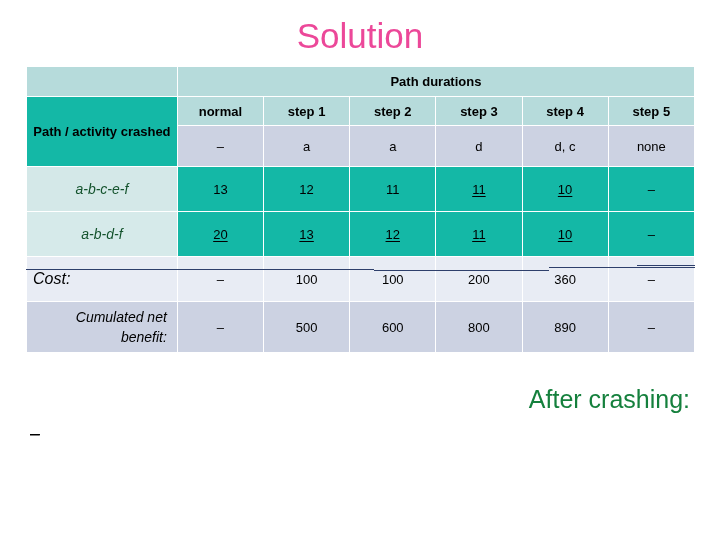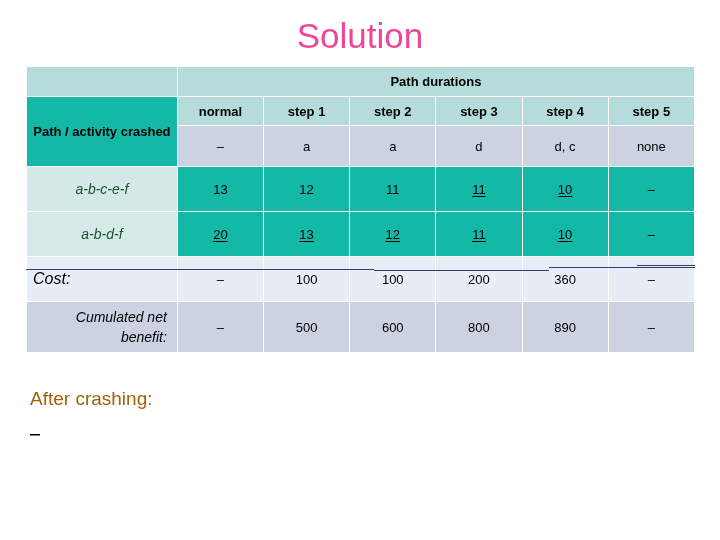--- a/index.html
+++ b/index.html
@@ -147,24 +147,25 @@
   .sep-e { left: 637px; top: 265px; width: 58px; }
 
   
   .after-block {
     position: absolute;
     left: 30px;
     top: 386px;
     width: 660px;
   }
   .after-heading {
-    font-size: 19px;
-    color: #a16207;
+    font-size: 25px;
+    color: #15803d;
     line-height: 26px;
     margin-bottom: 7px;
+    text-align: right;
   }
   .bullet-list { margin: 0; padding: 0; list-style: none; }
   .bullet-list li {
     font-size: 17.5px;
     color: #000000;
     line-height: 29px;
     padding-left: 28px;
     position: relative;
     white-space: nowrap;
   }

